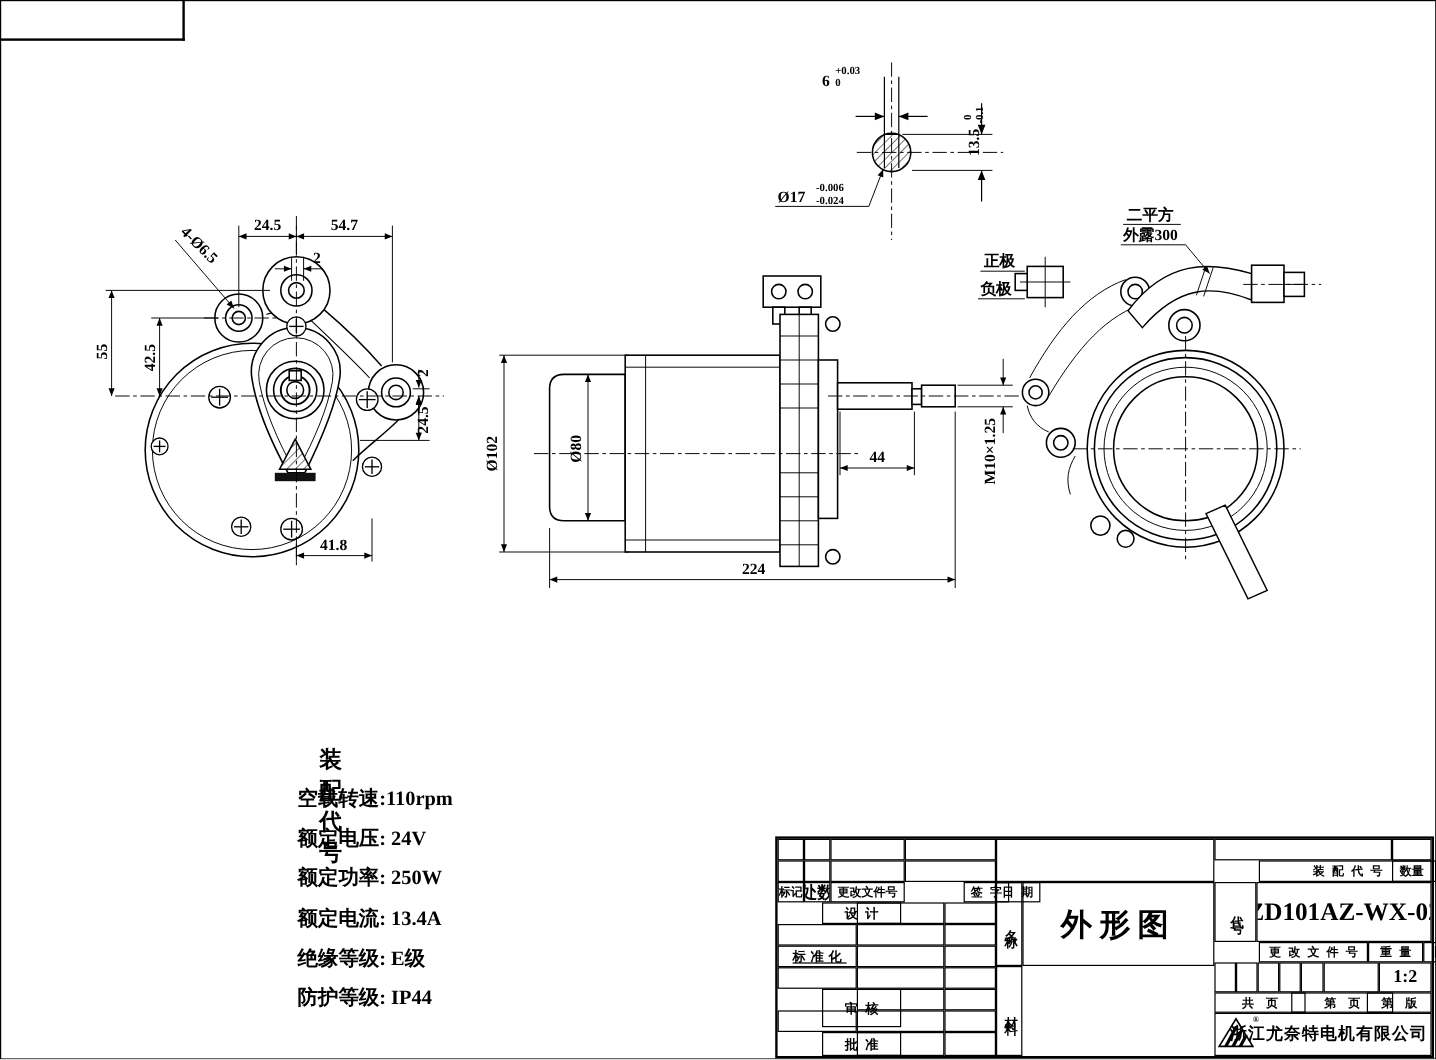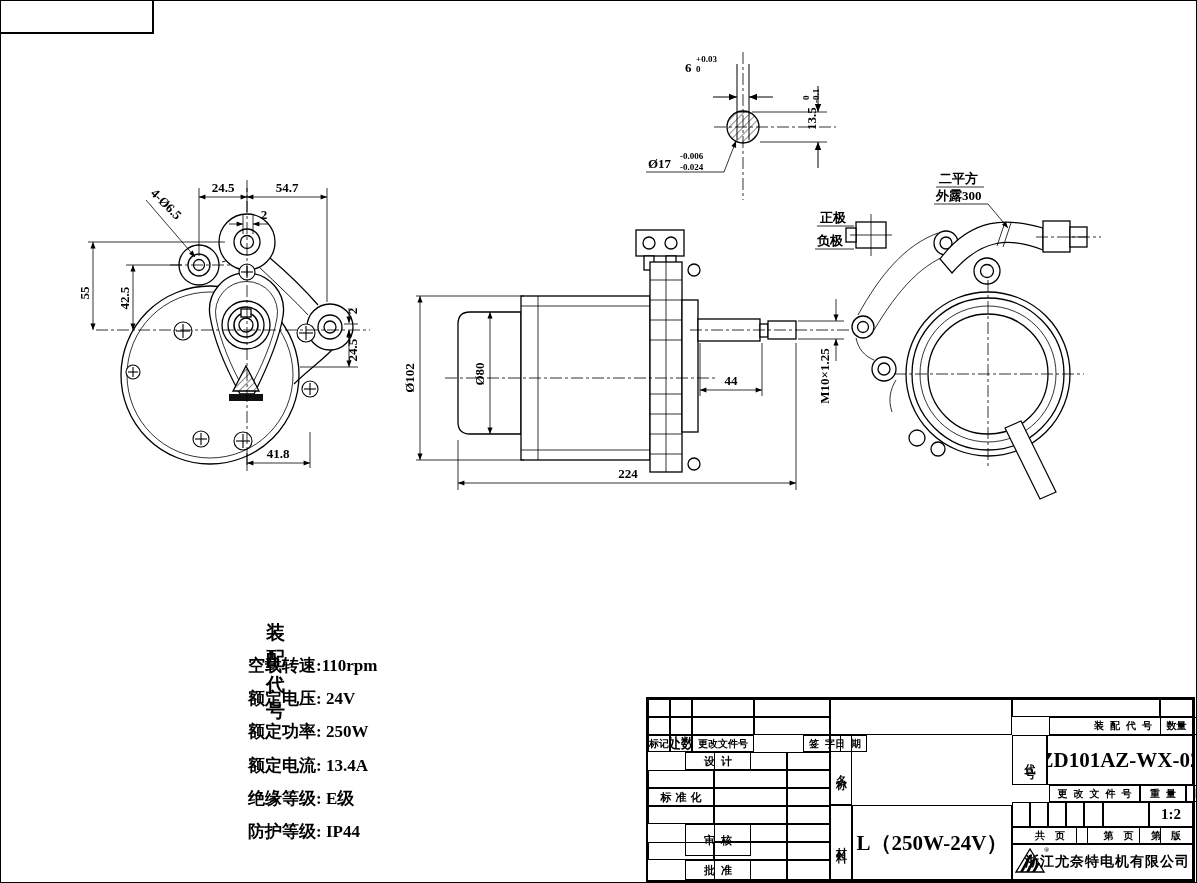--- a/index.html
+++ b/index.html
@@ -16,21 +16,21 @@
   .tech{position:absolute;color:#000;}
   .tech-title{position:absolute;left:266px;top:620px;font-size:19px;font-weight:bold;}
   .tech-line{position:absolute;left:248px;font-size:17px;font-weight:bold;white-space:pre;}
   
   .tb{position:absolute;left:646px;top:697px;width:545px;height:181px;border:2px solid #000;box-sizing:content-box;}
   .tb-cell{position:absolute;border:1px solid #000;box-sizing:border-box;display:flex;
            align-items:center;justify-content:center;font-size:11px;font-weight:bold;color:#000;
            overflow:hidden;white-space:nowrap;}
   .tb-vert{writing-mode:vertical-rl;text-orientation:upright;letter-spacing:5px;font-size:11px;}
   .sp2{letter-spacing:6px;text-indent:6px;margin-left:37px;}
-  .sp4{letter-spacing:4px;text-indent:4px;}
+  .sp4{letter-spacing:4px;text-indent:4px;text-decoration:underline;}
   .big{font-size:26px;letter-spacing:6px;}
   .code{font-size:21px;font-weight:bold;letter-spacing:0;}
   .mat{font-size:21px;font-weight:bold;}
   .co{font-size:14px;font-weight:bold;letter-spacing:1px;}
   .corner{position:absolute;left:0;top:0;width:152px;height:32px;border-right:2px solid #000;border-bottom:2px solid #000;}
   .frame{position:absolute;left:0;top:0;width:1195px;height:881px;border:1px solid #000;}
 </style>
 </head>
 <body>
 
@@ -334,22 +334,22 @@
     <div class="tb-cell" style="left:139px;top:125px;width:43px;height:18px"></div>
     <div class="tb-cell" style="left:0;top:143px;width:66px;height:18px"></div>
     <div class="tb-cell" style="left:66px;top:143px;width:73px;height:18px"></div>
     <div class="tb-cell" style="left:139px;top:143px;width:43px;height:18px"></div>
     <div class="tb-cell sp2" style="left:0;top:161px;width:66px;height:20px">批准</div>
     <div class="tb-cell" style="left:66px;top:161px;width:73px;height:20px"></div>
     <div class="tb-cell" style="left:139px;top:161px;width:43px;height:20px"></div>
 
     <div class="tb-cell" style="left:182px;top:0;width:182px;height:36px"></div>
     <div class="tb-cell tb-vert" style="left:182px;top:36px;width:22px;height:70px">名称</div>
+    <div class="tb-cell big" style="left:204px;top:36px;width:160px;height:70px">外形图</div>
     <div class="tb-cell tb-vert" style="left:182px;top:106px;width:22px;height:75px">材料</div>
-    <div class="tb-cell mat" style="left:204px;top:106px;width:160px;height:75px">L（250W-24V）</div>
 
     <div class="tb-cell" style="left:364px;top:0;width:148px;height:18px"></div>
     <div class="tb-cell" style="left:512px;top:0;width:33px;height:18px"></div>
     <div class="tb-cell sp2" style="left:364px;top:18px;width:148px;height:18px;font-size:10px">装配代号</div>
     <div class="tb-cell" style="left:512px;top:18px;width:33px;height:18px;font-size:10px">数量</div>
     <div class="tb-cell tb-vert" style="left:364px;top:36px;width:35px;height:50px">代号</div>
     <div class="tb-cell code" style="left:399px;top:36px;width:146px;height:50px">ZD101AZ-WX-02</div>
     <div class="tb-cell sp2" style="left:364px;top:86px;width:91px;height:17px;font-size:10px">更改文件号</div>
     <div class="tb-cell sp2" style="left:455px;top:86px;width:46px;height:17px;font-size:10px">重量</div>
     <div class="tb-cell sp2" style="left:501px;top:86px;width:44px;height:17px;font-size:10px">比例</div>

